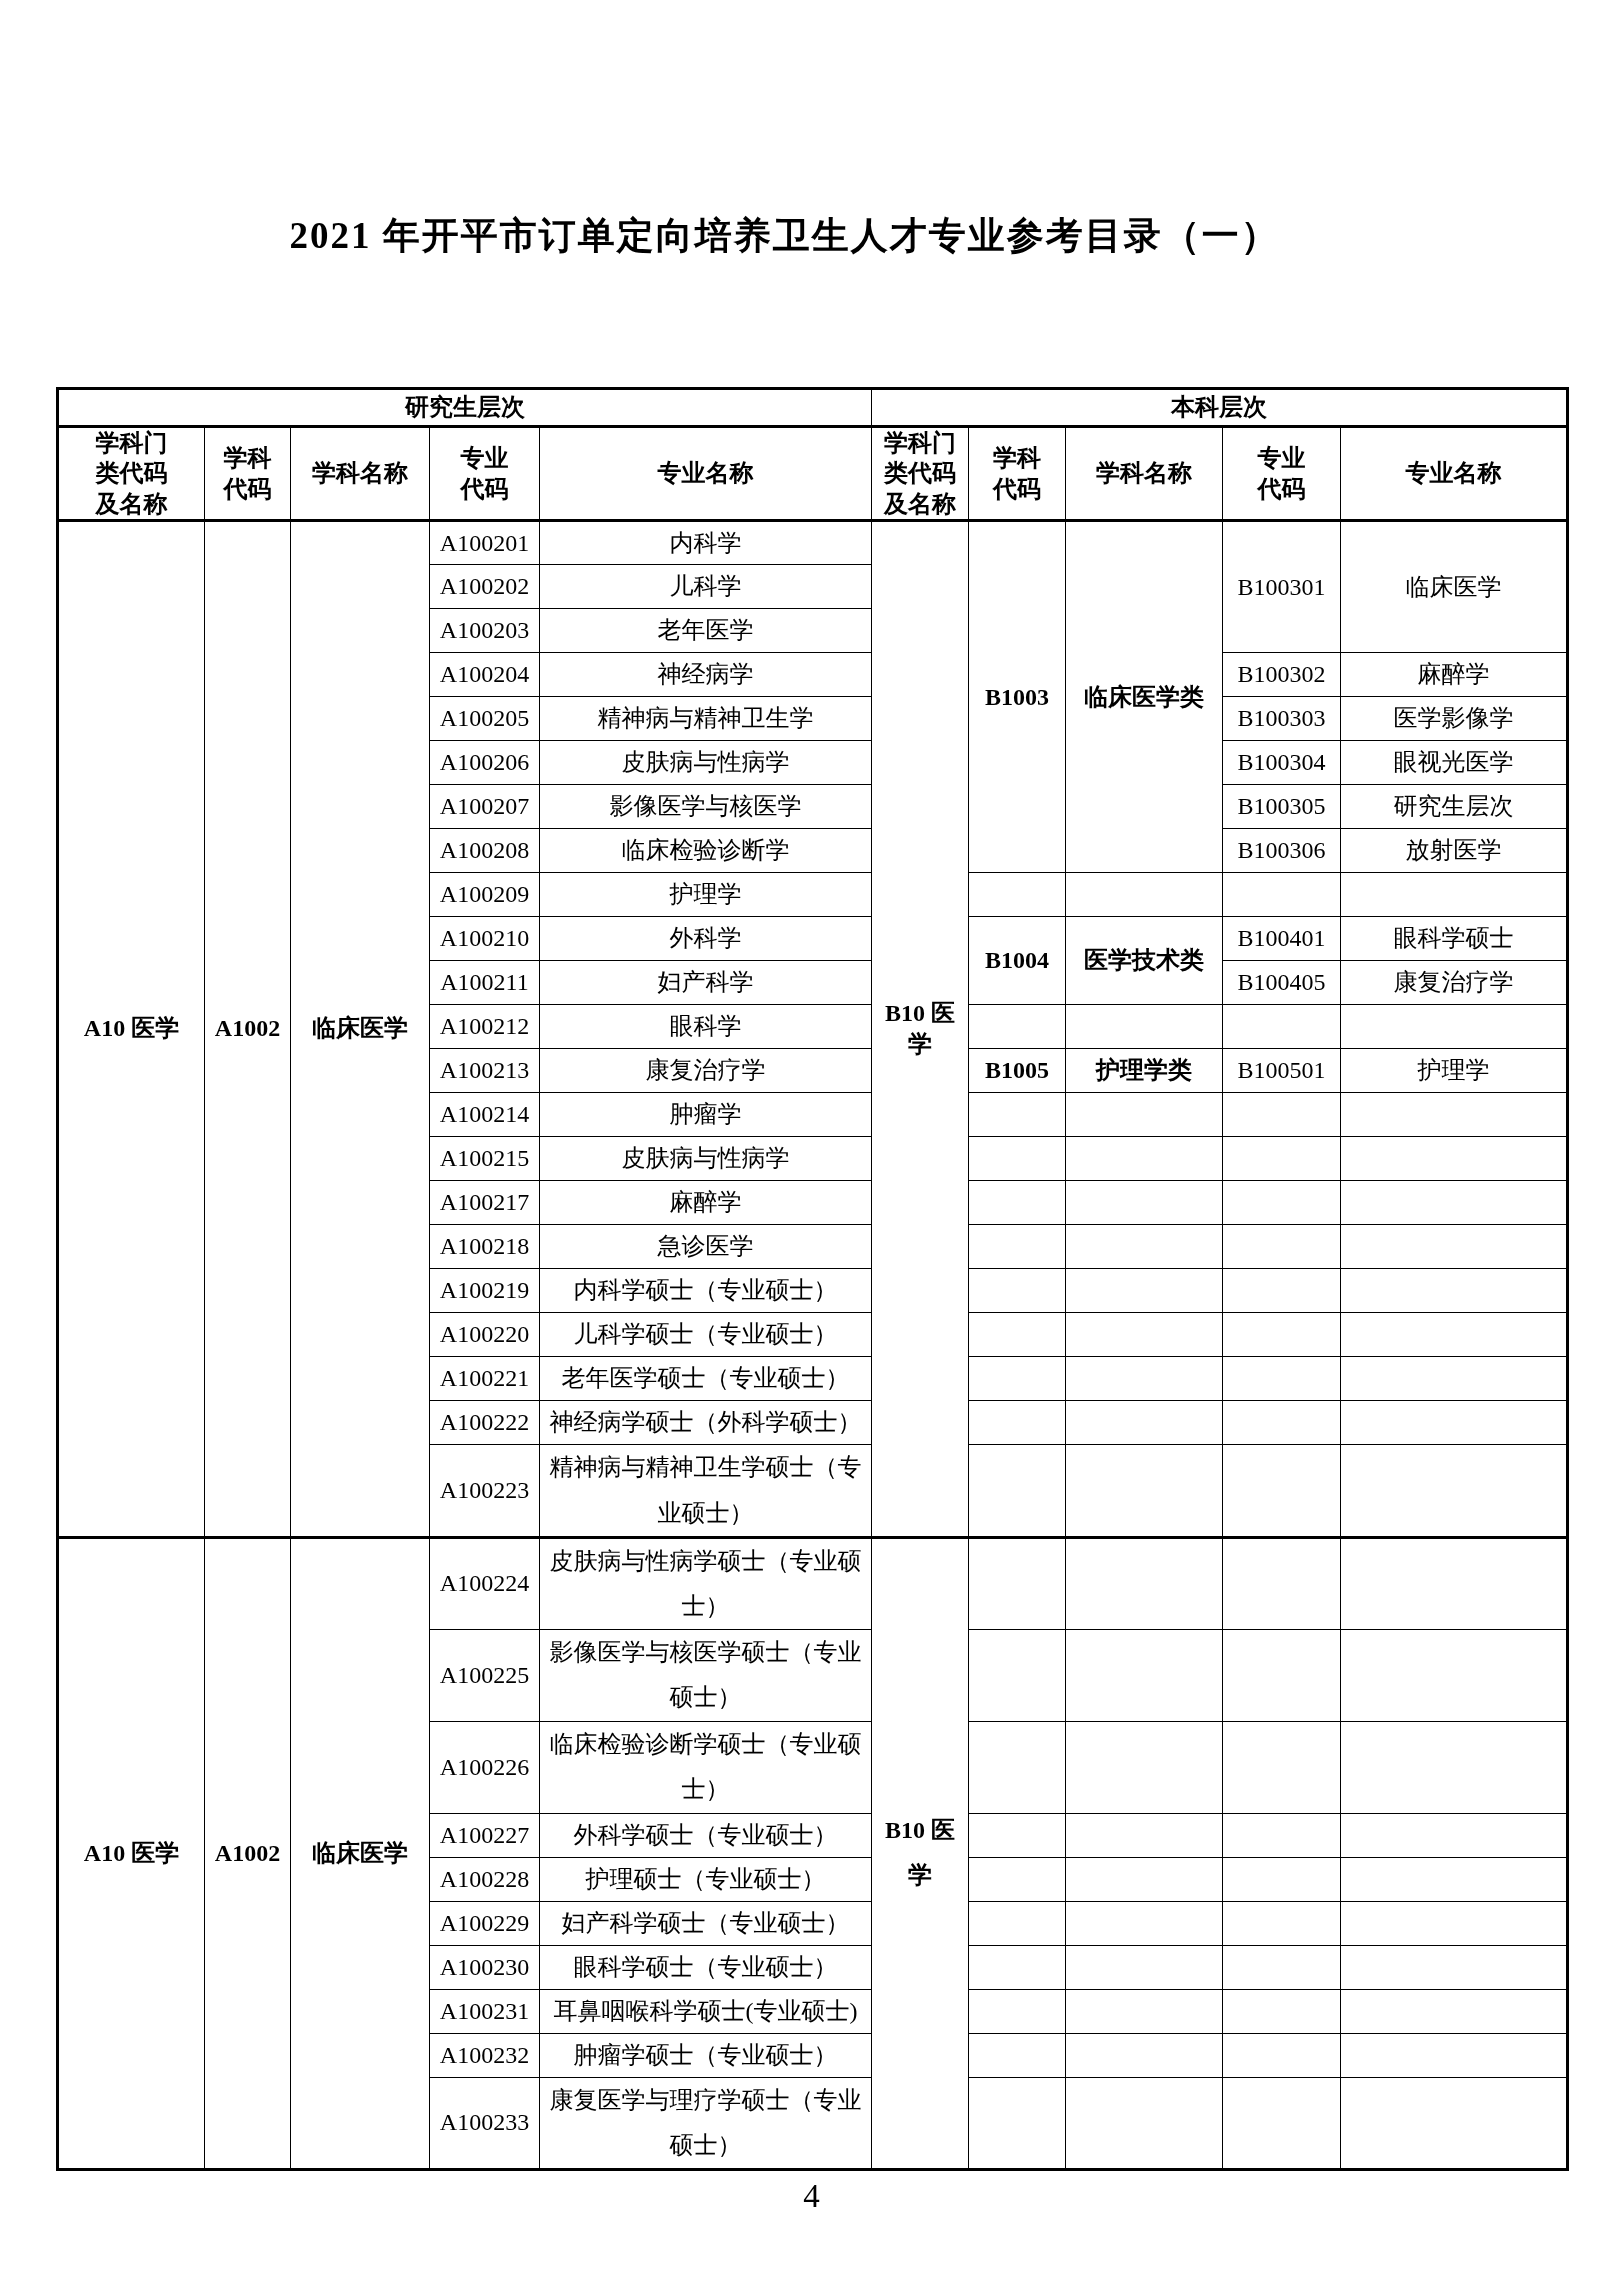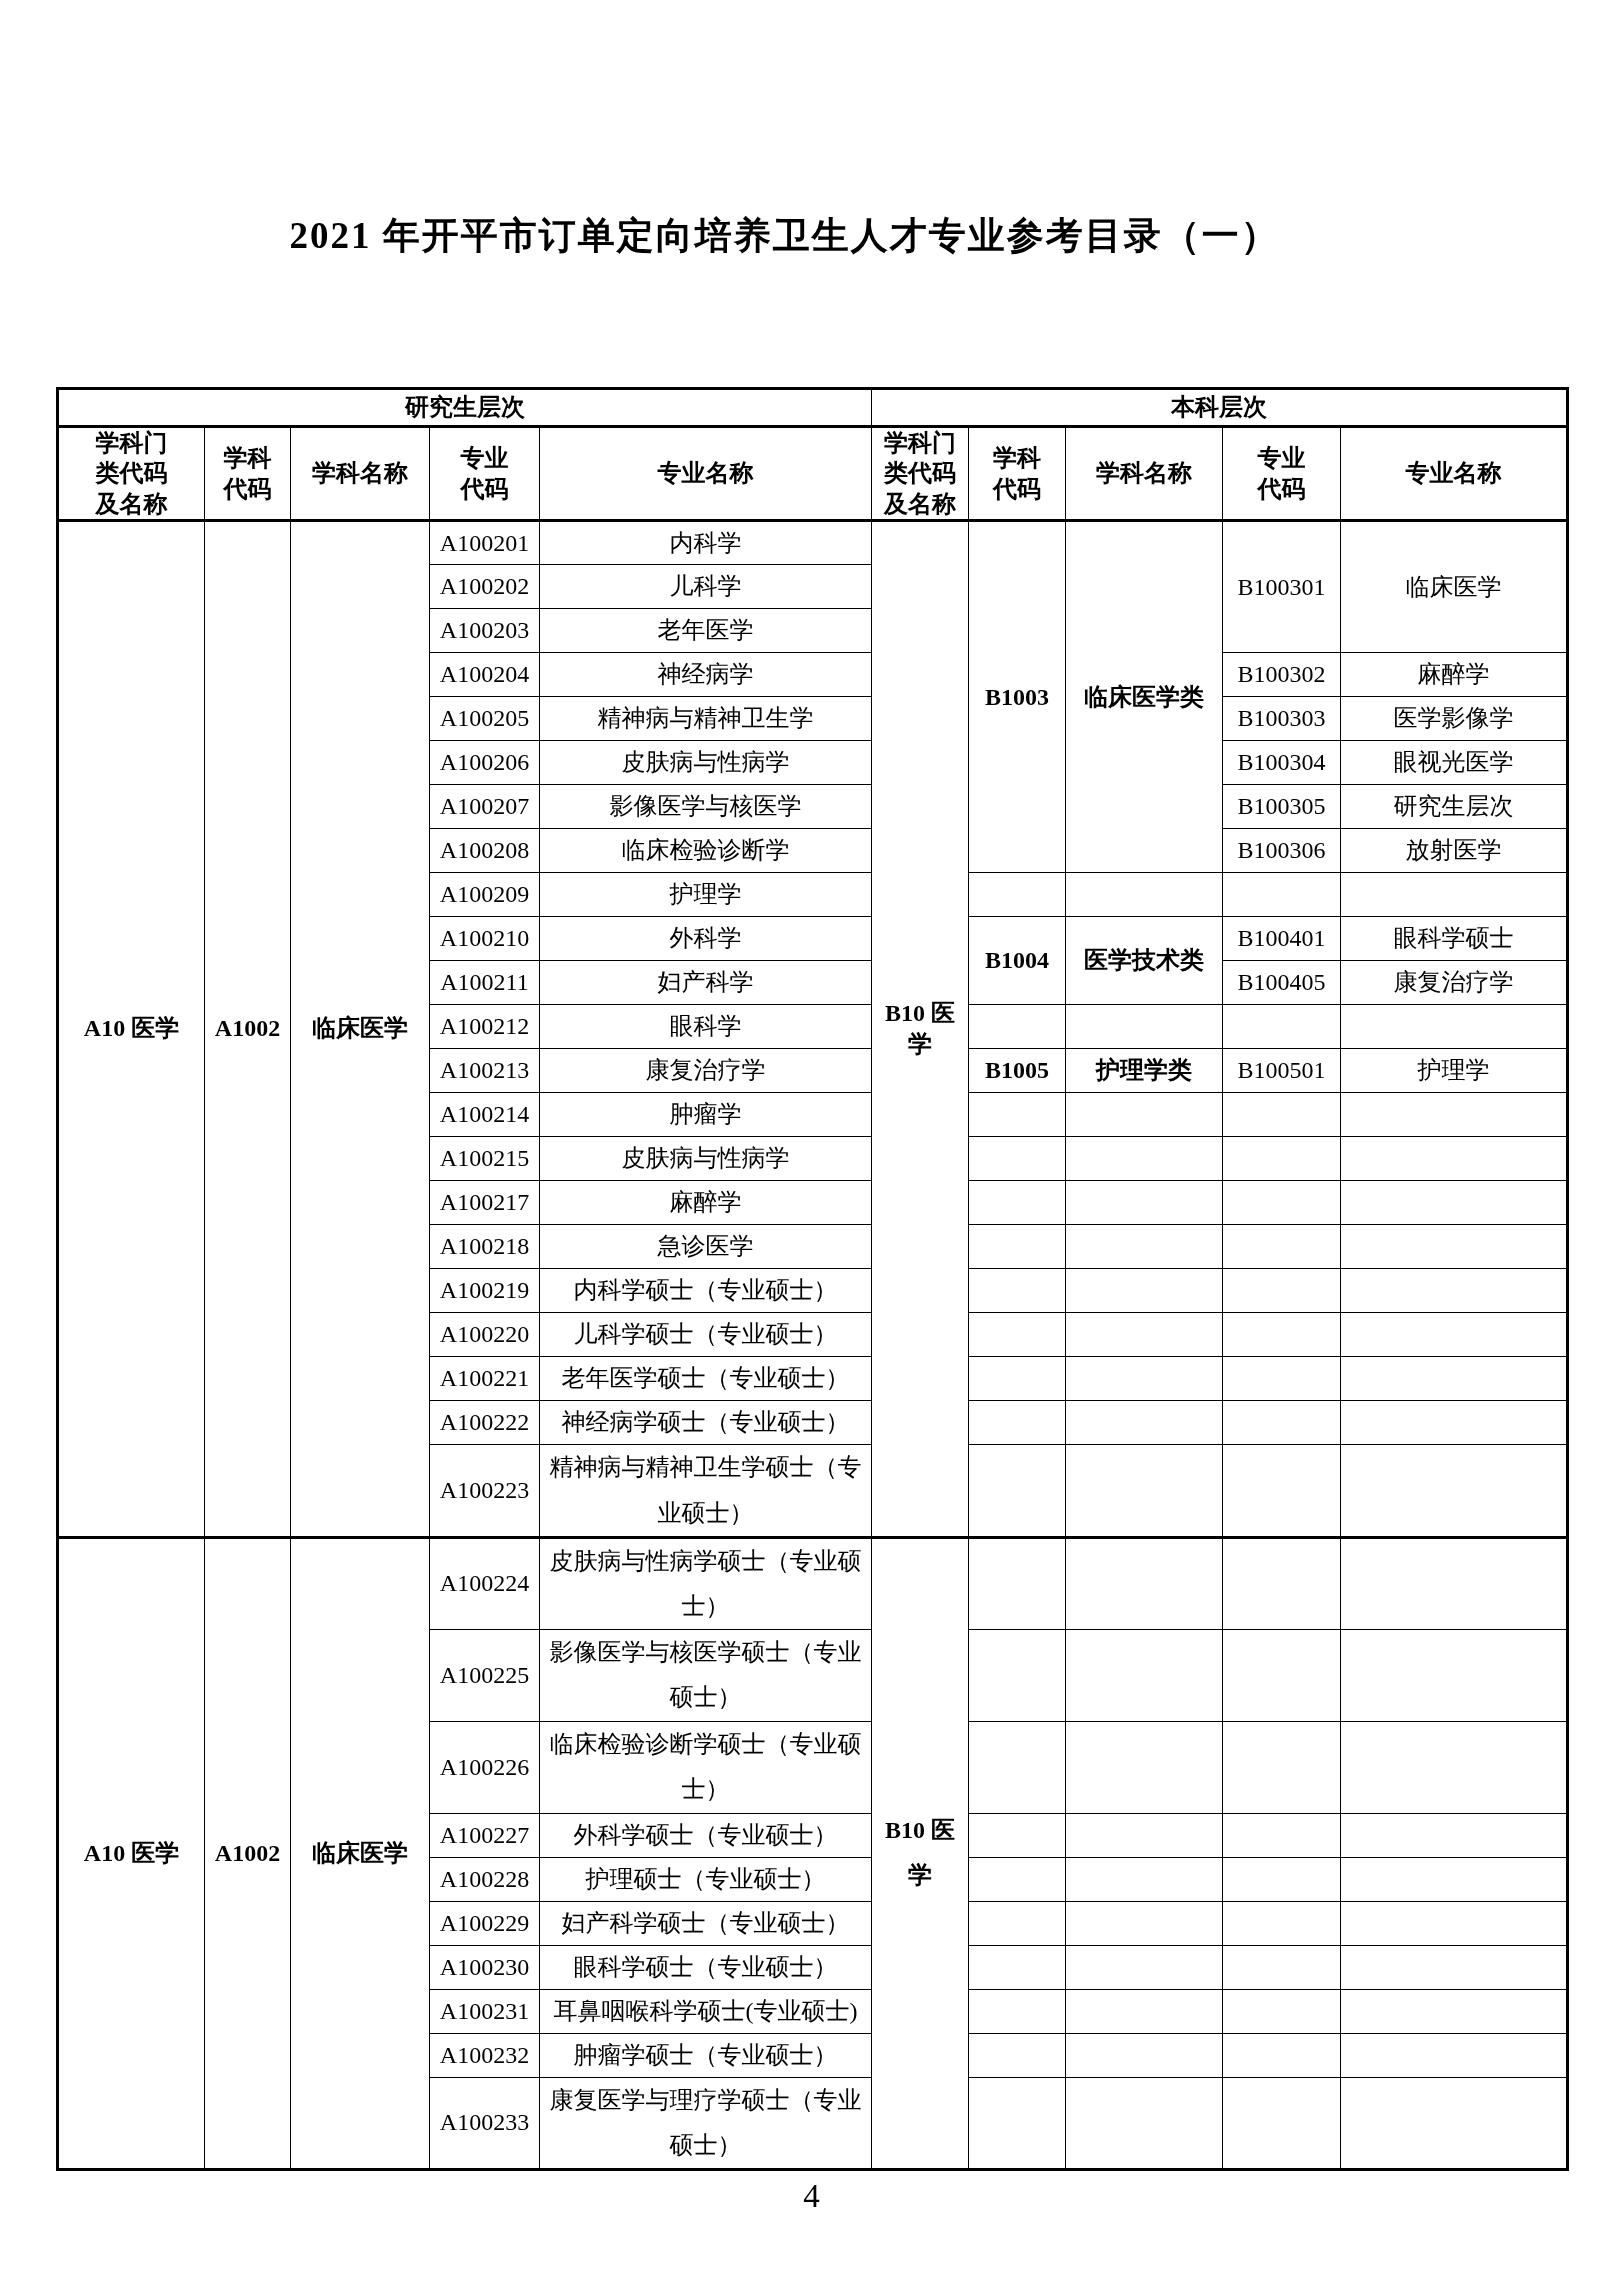--- a/index.html
+++ b/index.html
@@ -221,21 +221,21 @@
     <tr class="s">
       <td>A100221</td>
       <td>老年医学硕士（专业硕士）</td>
       <td></td>
       <td></td>
       <td></td>
       <td></td>
     </tr>
     <tr class="s">
       <td>A100222</td>
-      <td>神经病学硕士（专业硕士）</td>
+      <td>神经病学硕士（外科学硕士）</td>
       <td></td>
       <td></td>
       <td></td>
       <td></td>
     </tr>
     <tr class="d">
       <td>A100223</td>
       <td>精神病与精神卫生学硕士（专业硕士）</td>
       <td></td>
       <td></td>

